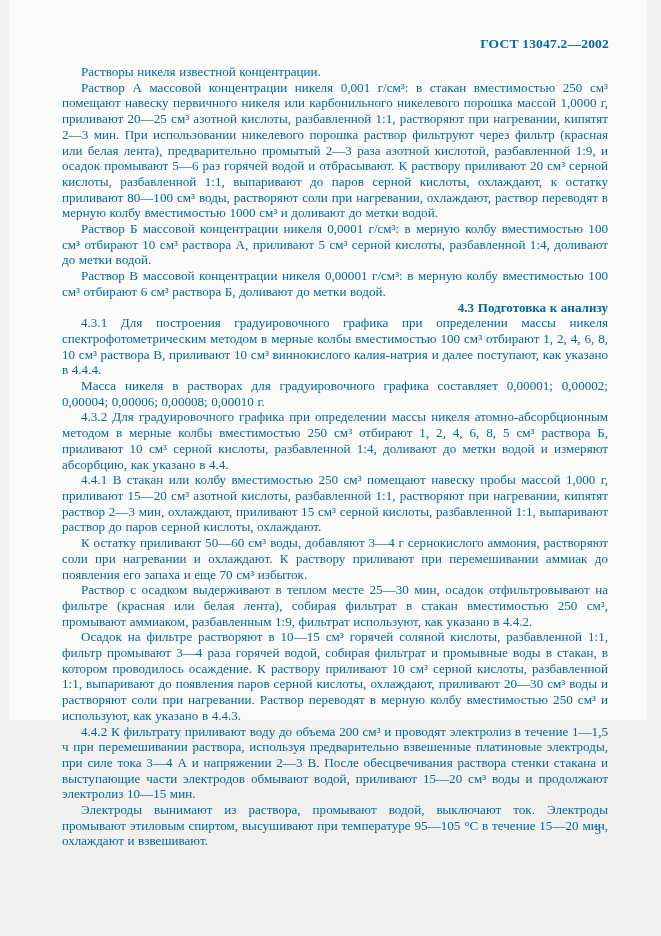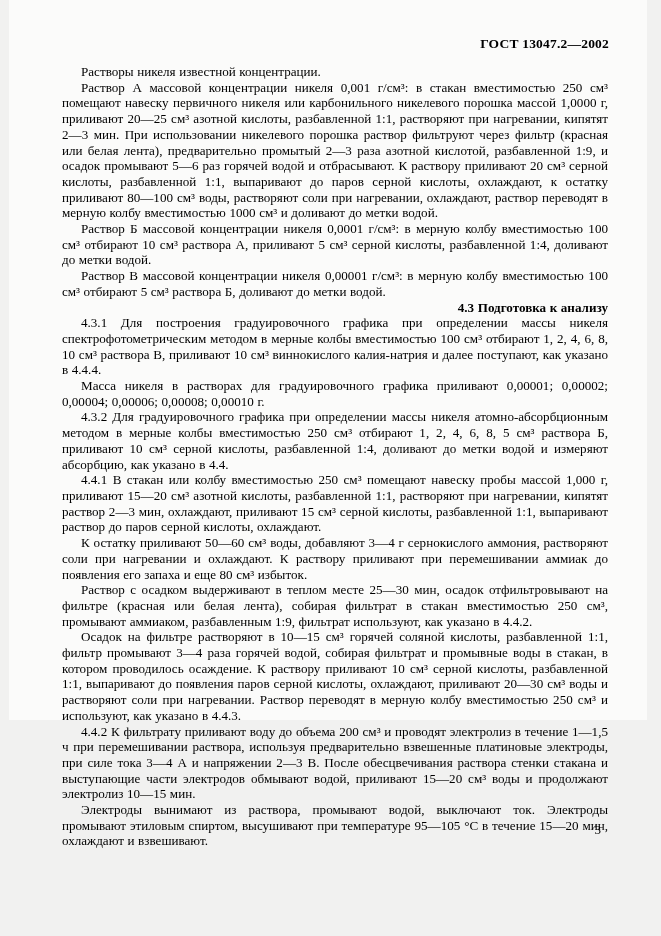--- a/index.html
+++ b/index.html
@@ -12,21 +12,21 @@
   }
   .page {
     position: absolute;
     left: 9px;
     top: 0;
     width: 638px;
     height: 720px;
     background: #fbfbfa;
     box-sizing: border-box;
     font-family: "Liberation Serif", "DejaVu Serif", serif;
-    color: #000000;
+    color: #0369a1;
   }
   .doc-header {
     position: absolute;
     top: 36px;
     right: 38px;
     font-size: 13.5px;
     font-weight: bold;
     letter-spacing: 0.2px;
     white-space: nowrap;
   }
@@ -58,27 +58,27 @@
 </head>
 <body>
 
 <div class="page">
   <div class="doc-header">ГОСТ 13047.2—2002</div>
 
   <div class="content">
       <p class="">Растворы никеля известной концентрации.</p>
       <p class="">Раствор А массовой концентрации никеля 0,001 г/см³: в стакан вместимостью 250 см³ помещают навеску первичного никеля или карбонильного никелевого порошка массой 1,0000 г, приливают 20—25 см³ азотной кислоты, разбавленной 1:1, растворяют при нагревании, кипятят 2—3 мин. При использовании никелевого порошка раствор фильтруют через фильтр (красная или белая лента), предварительно промытый 2—3 раза азотной кислотой, разбавленной 1:9, и осадок промывают 5—6 раз горячей водой и отбрасывают. К раствору приливают 20 см³ серной кислоты, разбавленной 1:1, выпаривают до паров серной кислоты, охлаждают, к остатку приливают 80—100 см³ воды, растворяют соли при нагревании, охлаждают, раствор переводят в мерную колбу вместимостью 1000 см³ и доливают до метки водой.</p>
       <p class="">Раствор Б массовой концентрации никеля 0,0001 г/см³: в мерную колбу вместимостью 100 см³ отбирают 10 см³ раствора А, приливают 5 см³ серной кислоты, разбавленной 1:4, доливают до метки водой.</p>
-      <p class="">Раствор В массовой концентрации никеля 0,00001 г/см³: в мерную колбу вместимостью 100 см³ отбирают 5 см³ раствора Б, доливают до метки водой.</p>
+      <p class="">Раствор В массовой концентрации никеля 0,00001 г/см³: в мерную колбу вместимостью 100 см³ отбирают 6 см³ раствора Б, доливают до метки водой.</p>
       <p class="heading">4.3 Подготовка к анализу</p>
       <p class="">4.3.1 Для построения градуировочного графика при определении массы никеля спектрофотометрическим методом в мерные колбы вместимостью 100 см³ отбирают 1, 2, 4, 6, 8, 10 см³ раствора В, приливают 10 см³ виннокислого калия-натрия и далее поступают, как указано в 4.4.4.</p>
-      <p class="">Масса никеля в растворах для градуировочного графика приливают 0,00001; 0,00002; 0,00004; 0,00006; 0,00008; 0,00010 г.</p>
+      <p class="">Масса никеля в растворах для градуировочного графика составляет 0,00001; 0,00002; 0,00004; 0,00006; 0,00008; 0,00010 г.</p>
       <p class="">4.3.2 Для градуировочного графика при определении массы никеля атомно-абсорбционным методом в мерные колбы вместимостью 250 см³ отбирают 1, 2, 4, 6, 8, 5 см³ раствора Б, приливают 10 см³ серной кислоты, разбавленной 1:4, доливают до метки водой и измеряют абсорбцию, как указано в 4.4.</p>
       <p class="">4.4.1 В стакан или колбу вместимостью 250 см³ помещают навеску пробы массой 1,000 г, приливают 15—20 см³ азотной кислоты, разбавленной 1:1, растворяют при нагревании, кипятят раствор 2—3 мин, охлаждают, приливают 15 см³ серной кислоты, разбавленной 1:1, выпаривают раствор до паров серной кислоты, охлаждают.</p>
-      <p class="">К остатку приливают 50—60 см³ воды, добавляют 3—4 г сернокислого аммония, растворяют соли при нагревании и охлаждают. К раствору приливают при перемешивании аммиак до появления его запаха и еще 80 см³ избыток.</p>
+      <p class="">К остатку приливают 50—60 см³ воды, добавляют 3—4 г сернокислого аммония, растворяют соли при нагревании и охлаждают. К раствору приливают при перемешивании аммиак до появления его запаха и еще 70 см³ избыток.</p>
       <p class="">Раствор с осадком выдерживают в теплом месте 25—30 мин, осадок отфильтровывают на фильтре (красная или белая лента), собирая фильтрат в стакан вместимостью 250 см³, промывают аммиаком, разбавленным 1:9, фильтрат используют, как указано в 4.4.2.</p>
       <p class="">Осадок на фильтре растворяют в 10—15 см³ горячей соляной кислоты, разбавленной 1:1, фильтр промывают 3—4 раза горячей водой, собирая фильтрат и промывные воды в стакан, в котором проводилось осаждение. К раствору приливают 10 см³ серной кислоты, разбавленной 1:1, выпаривают до появления паров серной кислоты, охлаждают, приливают 20—30 см³ воды и растворяют соли при нагревании. Раствор переводят в мерную колбу вместимостью 250 см³ и используют, как указано в 4.4.3.</p>
       <p class="">4.4.2 К фильтрату приливают воду до объема 200 см³ и проводят электролиз в течение 1—1,5 ч при перемешивании раствора, используя предварительно взвешенные платиновые электроды, при силе тока 3—4 А и напряжении 2—3 В. После обесцвечивания раствора стенки стакана и выступающие части электродов обмывают водой, приливают 15—20 см³ воды и продолжают электролиз 10—15 мин.</p>
       <p class="">Электроды вынимают из раствора, промывают водой, выключают ток. Электроды промывают этиловым спиртом, высушивают при температуре 95—105 °С в течение 15—20 мин, охлаждают и взвешивают.</p>
     </div>
 
   <div class="page-number">3</div>
 </div>
 
 </body></html>

